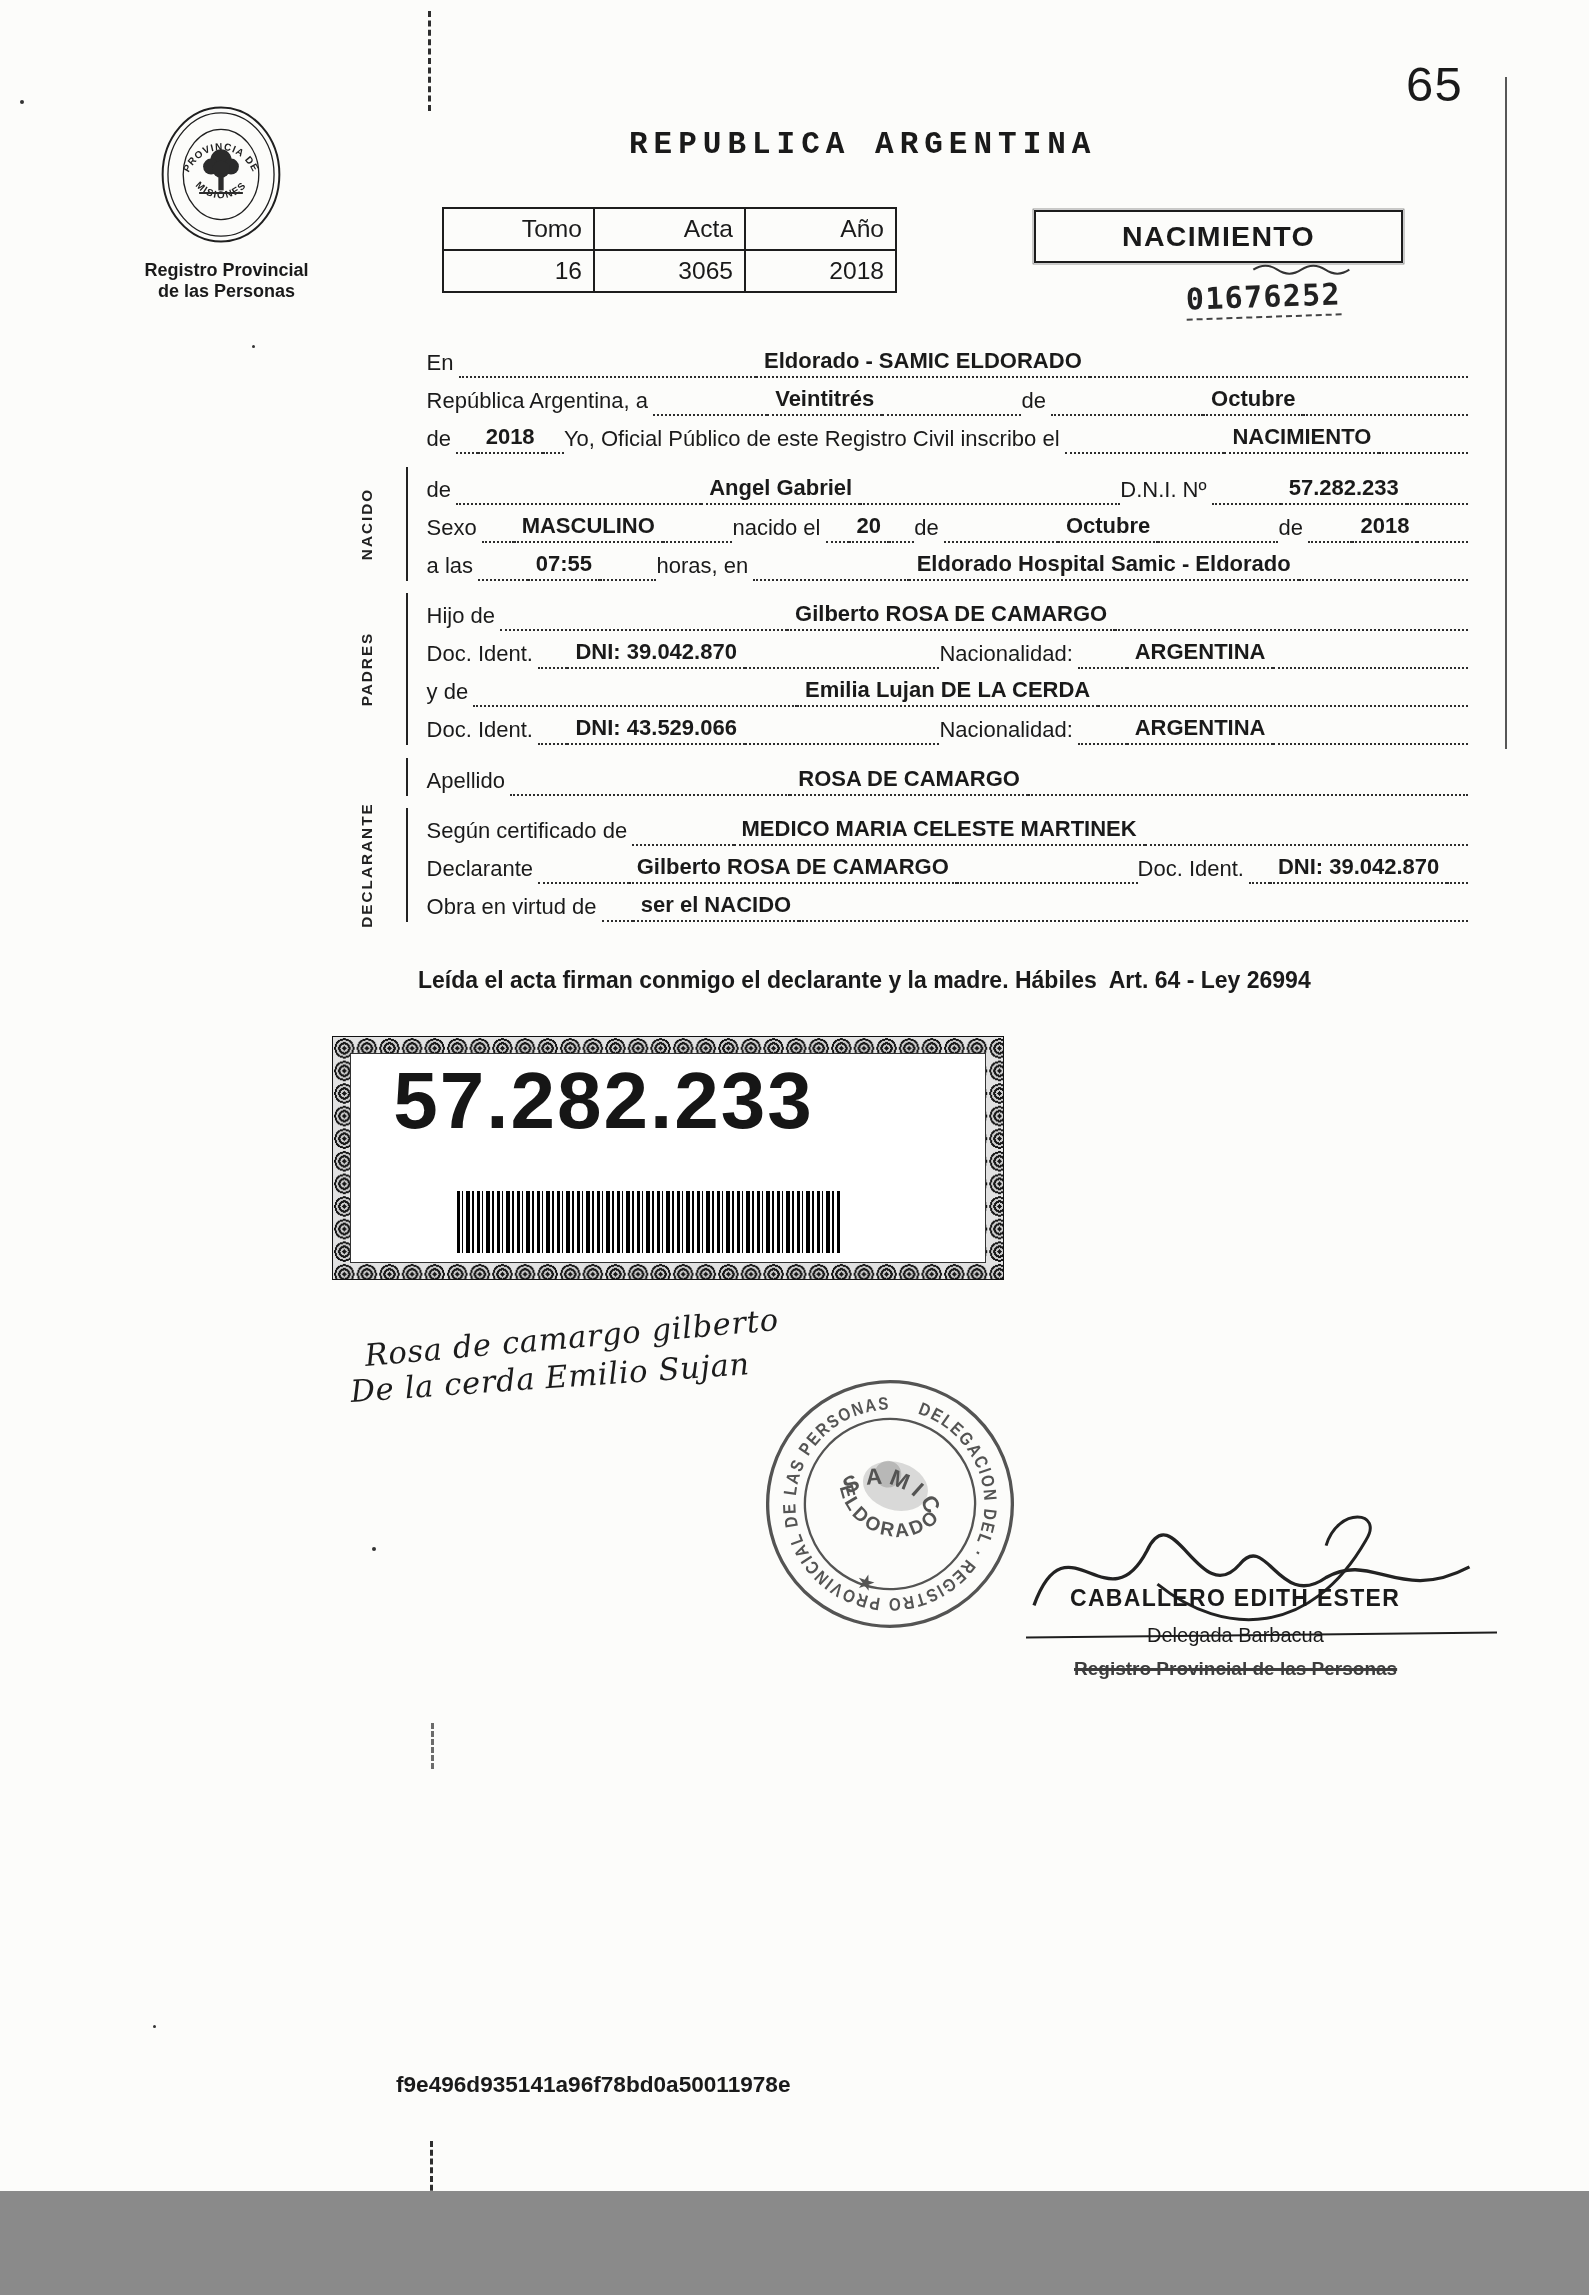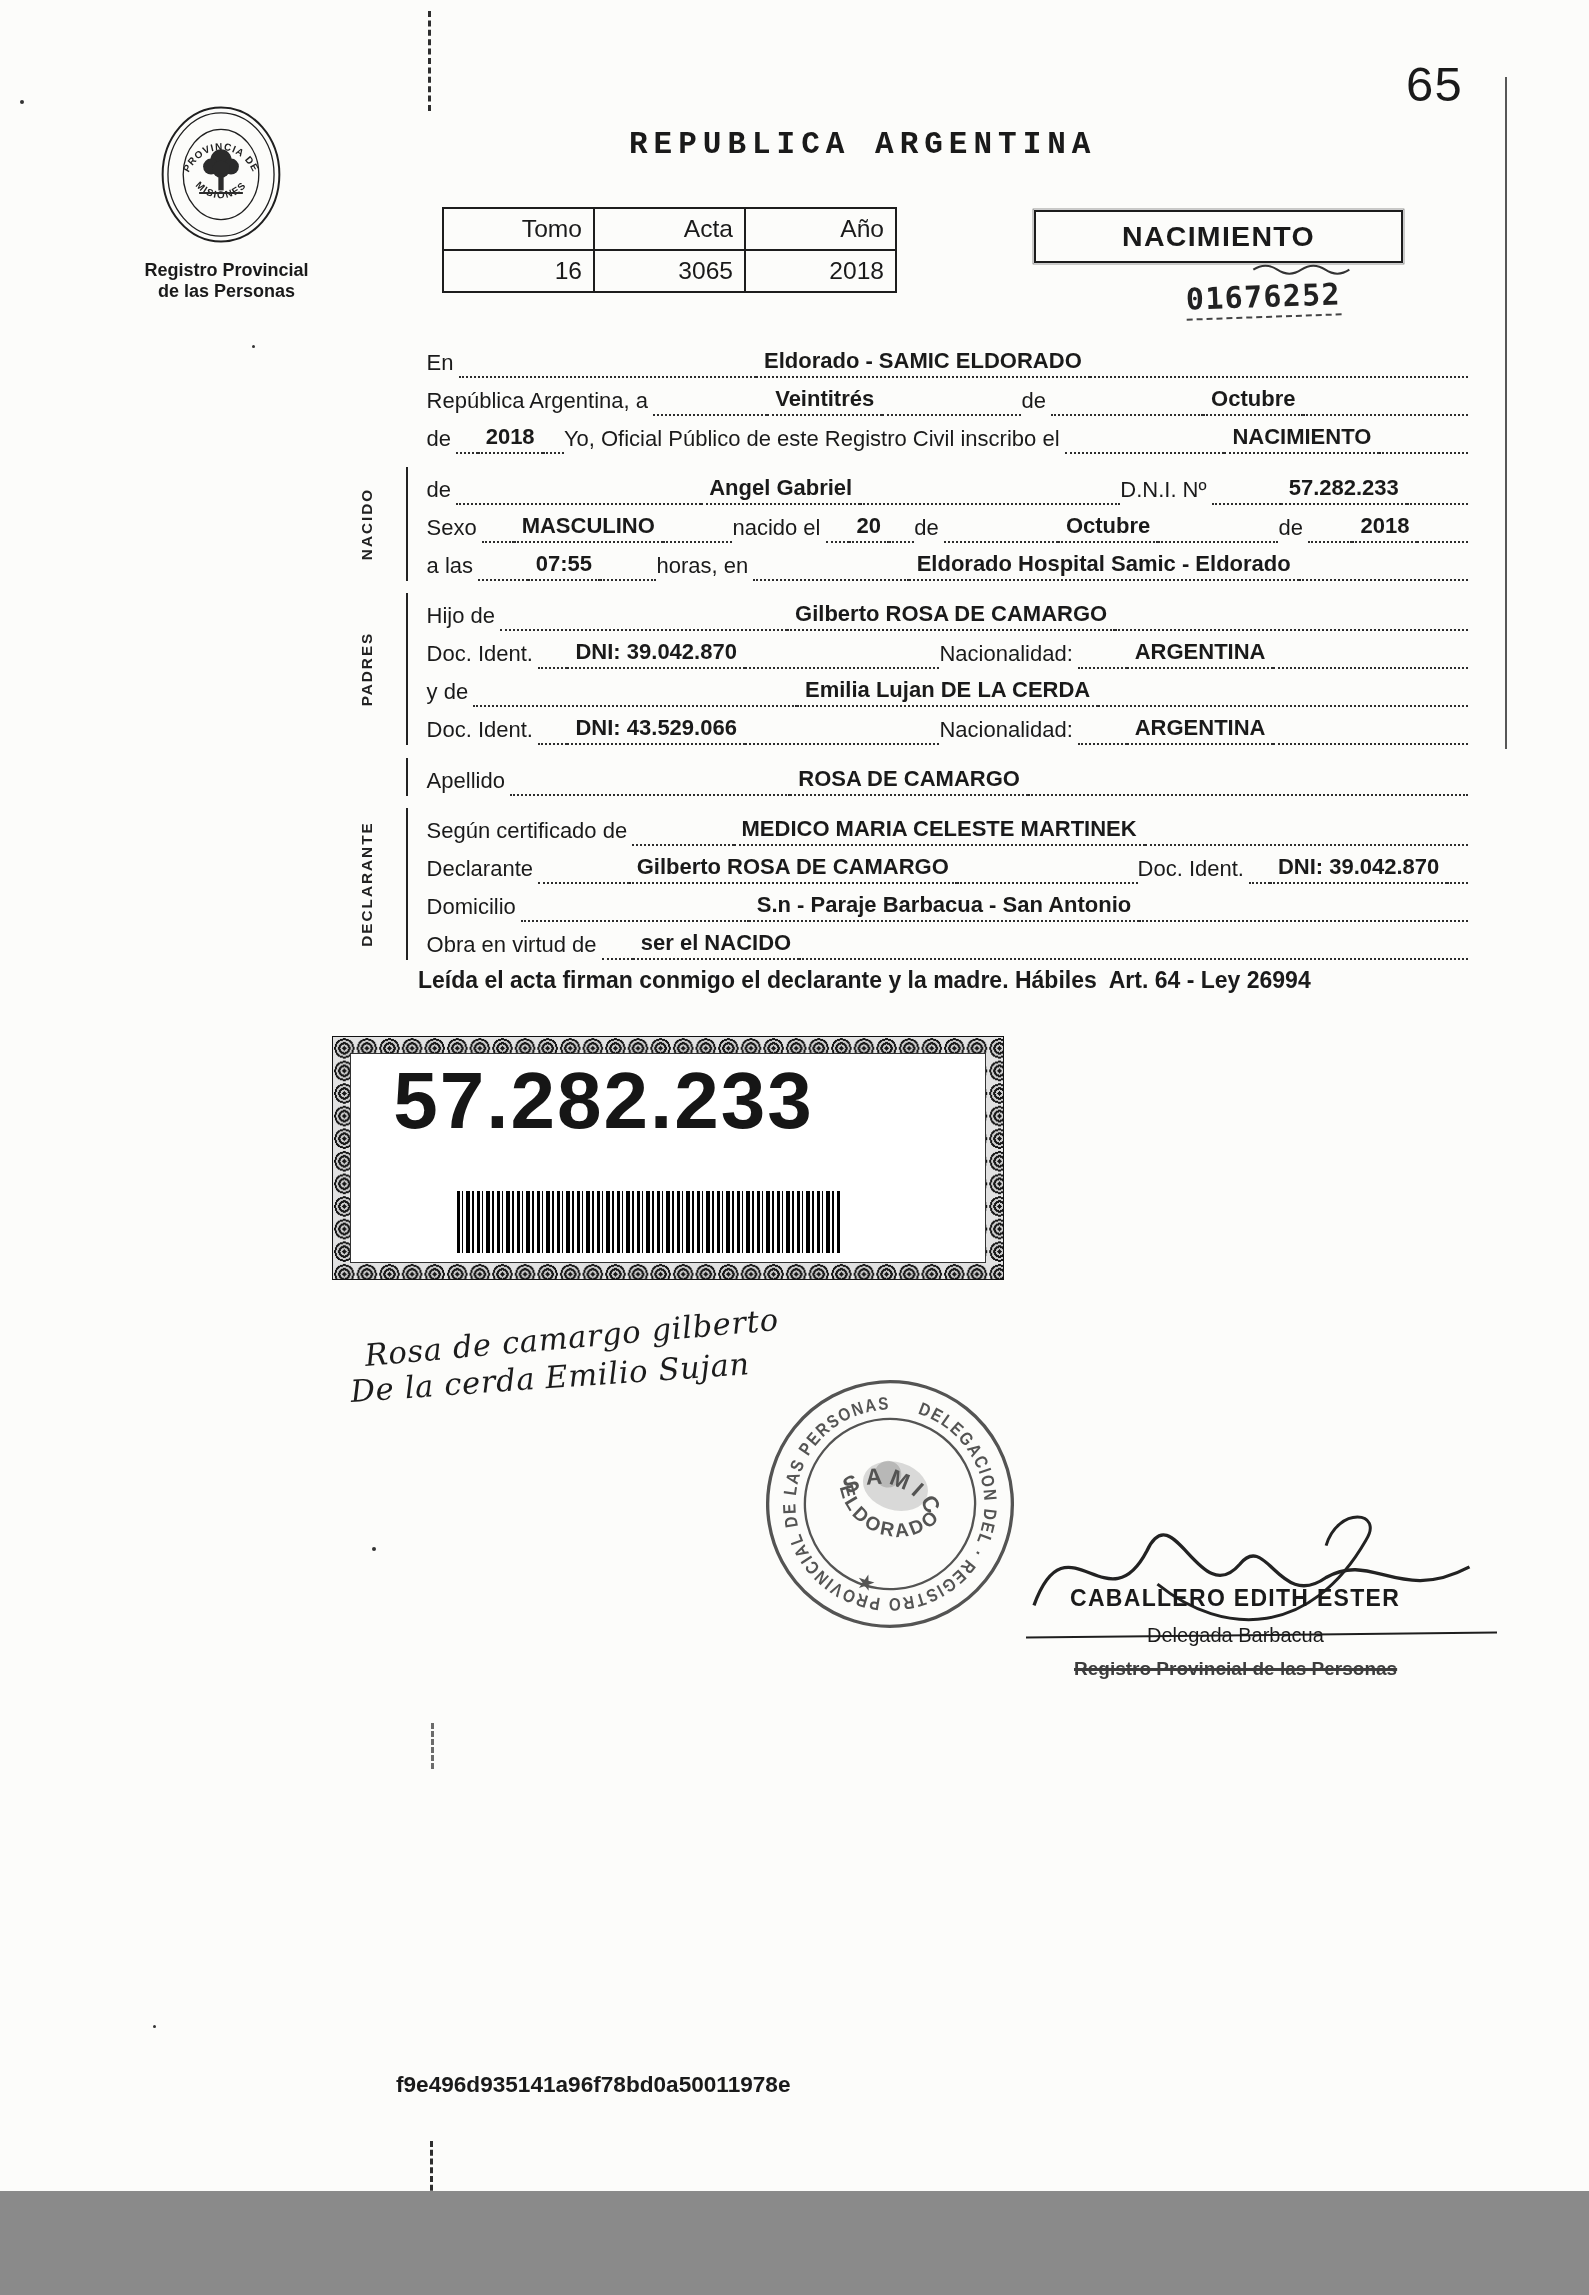--- a/index.html
+++ b/index.html
@@ -262,26 +262,20 @@
           <span class="seg-l">Declarante</span>
           <span class="seg-f" style="flex-grow: 0.35;"></span>
           <span class="seg-v">Gilberto ROSA DE CAMARGO</span>
           <span class="seg-f" style="flex-grow: 0.7;"></span>
           <span class="seg-l">Doc. Ident.</span>
           <span class="seg-f" style="flex-grow: 0.08;"></span>
           <span class="seg-v">DNI: 39.042.870</span>
           <span class="seg-f" style="flex-grow: 0.08;"></span>
         </div>
         <div class="fline">
-          <span class="seg-l">Domicilio</span>
-          <span class="seg-f" style="flex-grow: 0.9;"></span>
-          <span class="seg-v">S.n - Paraje Barbacua - San Antonio</span>
-          <span class="seg-f" style="flex-grow: 1.3;"></span>
-        </div>
-        <div class="fline">
           <span class="seg-l">Obra en virtud de</span>
           <span class="seg-f" style="flex-grow: 0.12;"></span>
           <span class="seg-v">ser el NACIDO</span>
           <span class="seg-f" style="flex-grow: 2.6;"></span>
         </div>
       </div>
     </div>
 
   <div class="closing">Leída el acta firman conmigo el declarante y la madre. Hábiles  Art. 64 - Ley 26994</div>
 

